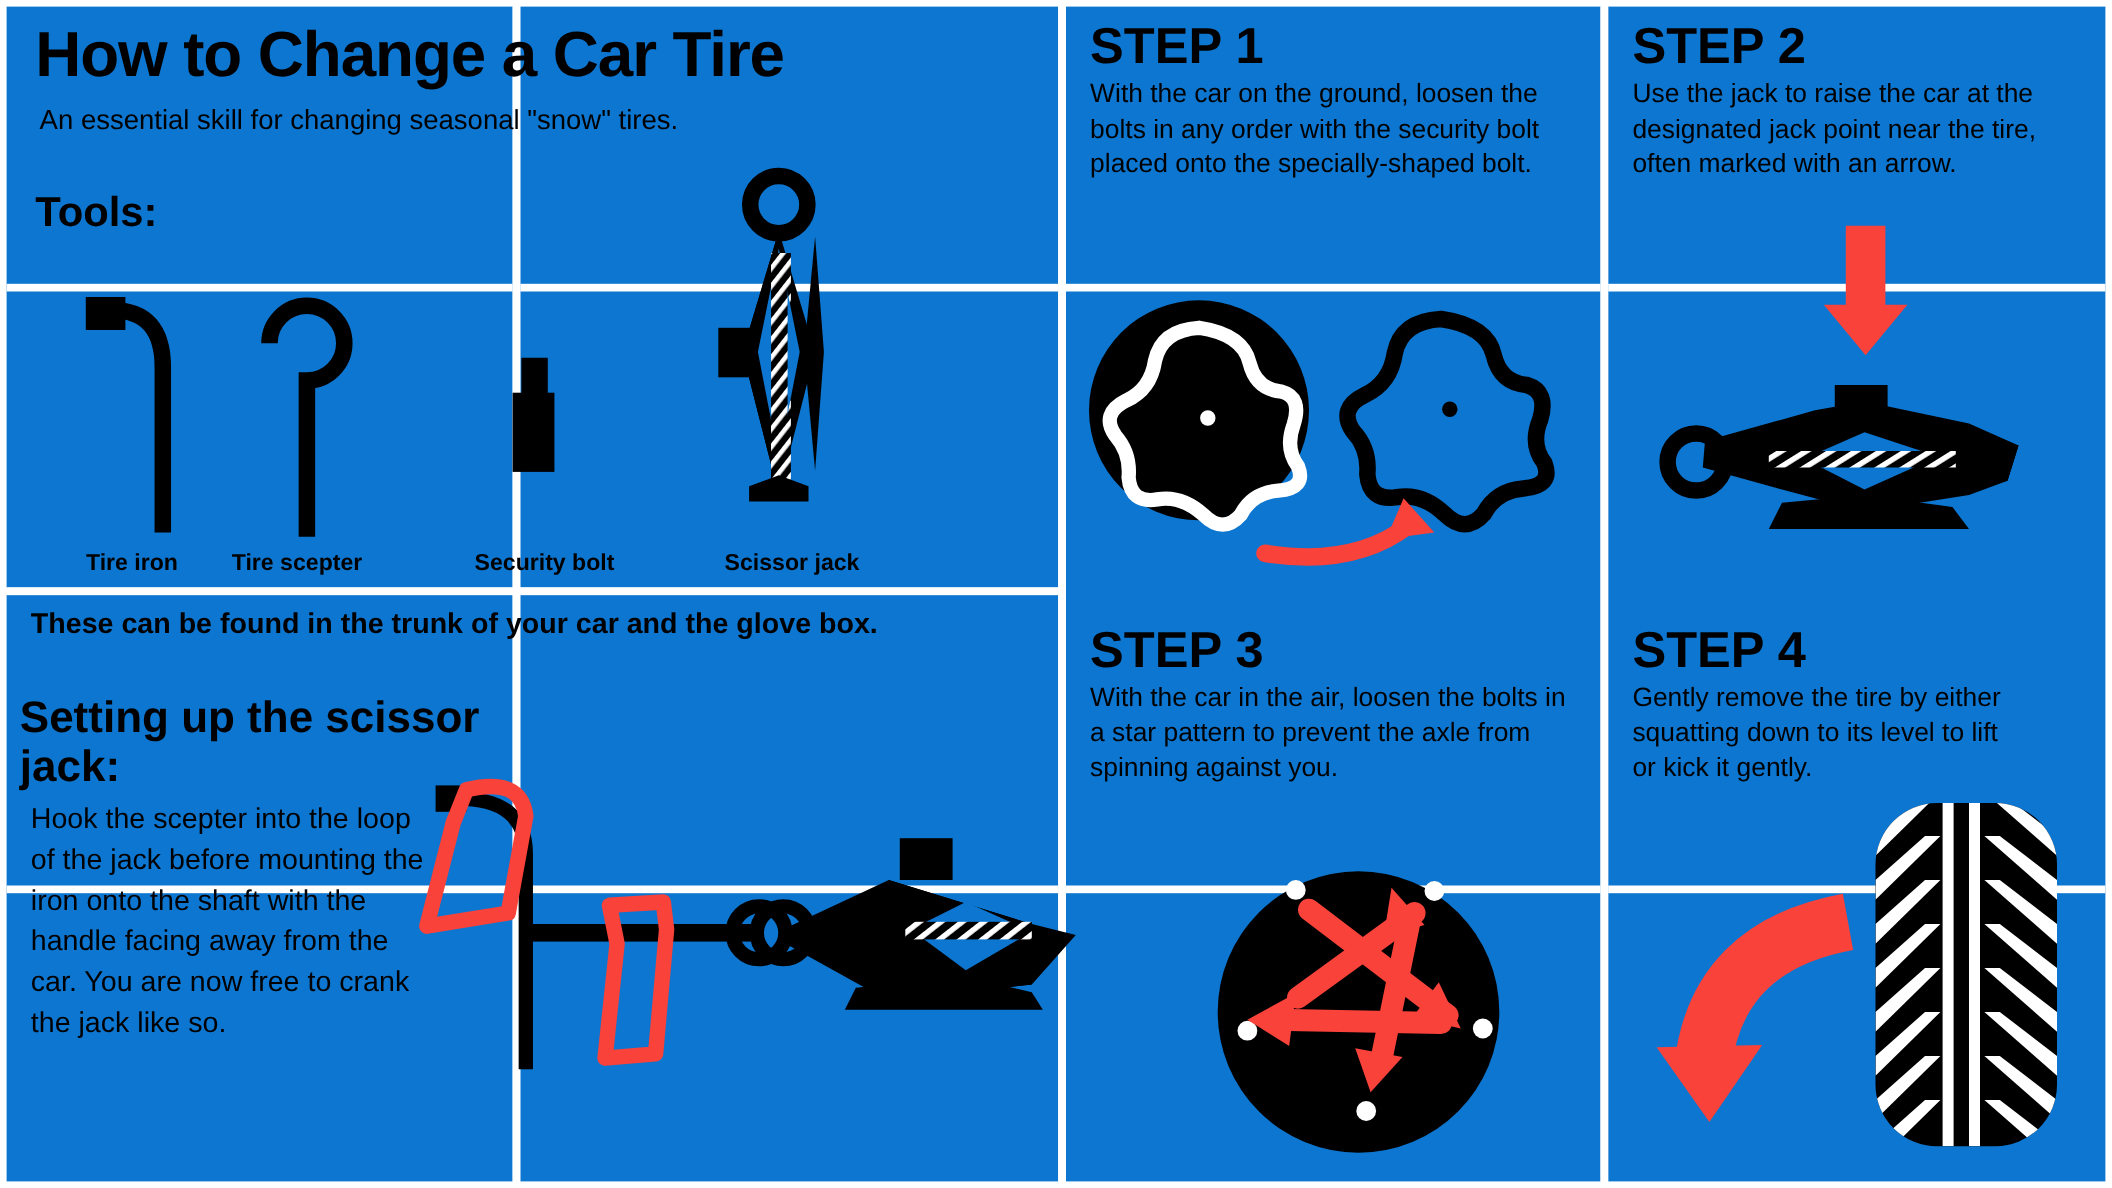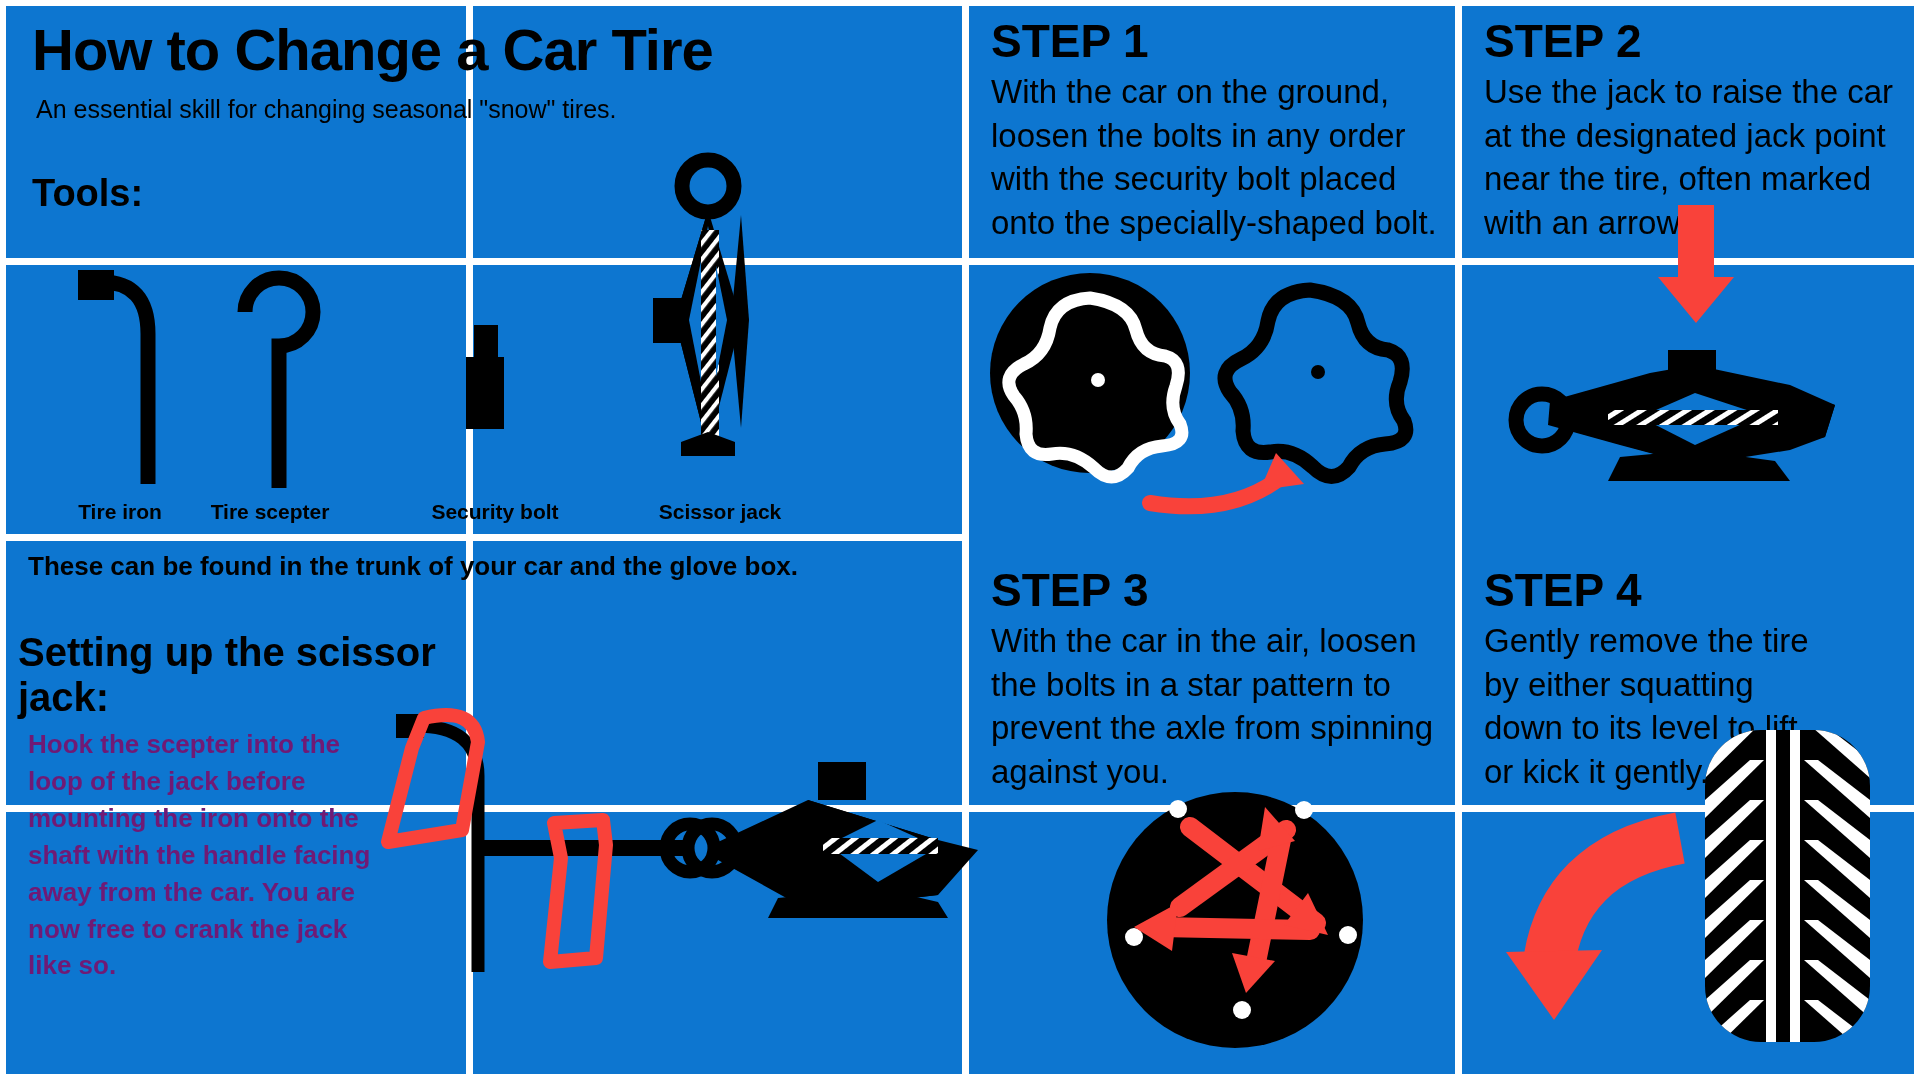--- a/index.html
+++ b/index.html
@@ -50,33 +50,32 @@
   .subtitle {
     font-size: 25px; color:#000; margin: 14px 0 0 30px;
   }
   .tools-head {
     font-size: 38px; color:#000; margin: 48px 0 0 26px;
   }
   .step-head {
     font-size: 46px; color:#000; margin: 8px 0 2px 22px; letter-spacing:0px;
   }
   .step-body {
-    font-size: 33px; color:#000; line-height:1.32;
+    font-size: 24px; color:#000; line-height:1.32;
     margin: 0 18px 0 22px;
   }
   .trunk-line {
     font-size: 26px; color:#000; margin: 10px 0 0 22px; font-weight: bold;
   }
   .sec-head {
     font-size: 40px; color:#000; margin: 48px 0 6px 12px;
   }
   .sec-body {
-    font-size: 26px; color:#701a75; line-height:1.42; margin: 0 0 0 22px;
+    font-size: 26px; color:#000000; line-height:1.42; margin: 0 0 0 22px;
     width: 360px;
-    font-weight: bold;
   }
   .tool-label {
     position:absolute; font-size:21px; font-weight:700; color:#000;
     text-align:center; white-space:nowrap;
   }
   svg { display:block; }
   .art { position:absolute; }
 </style>
 </head>
 <body>

